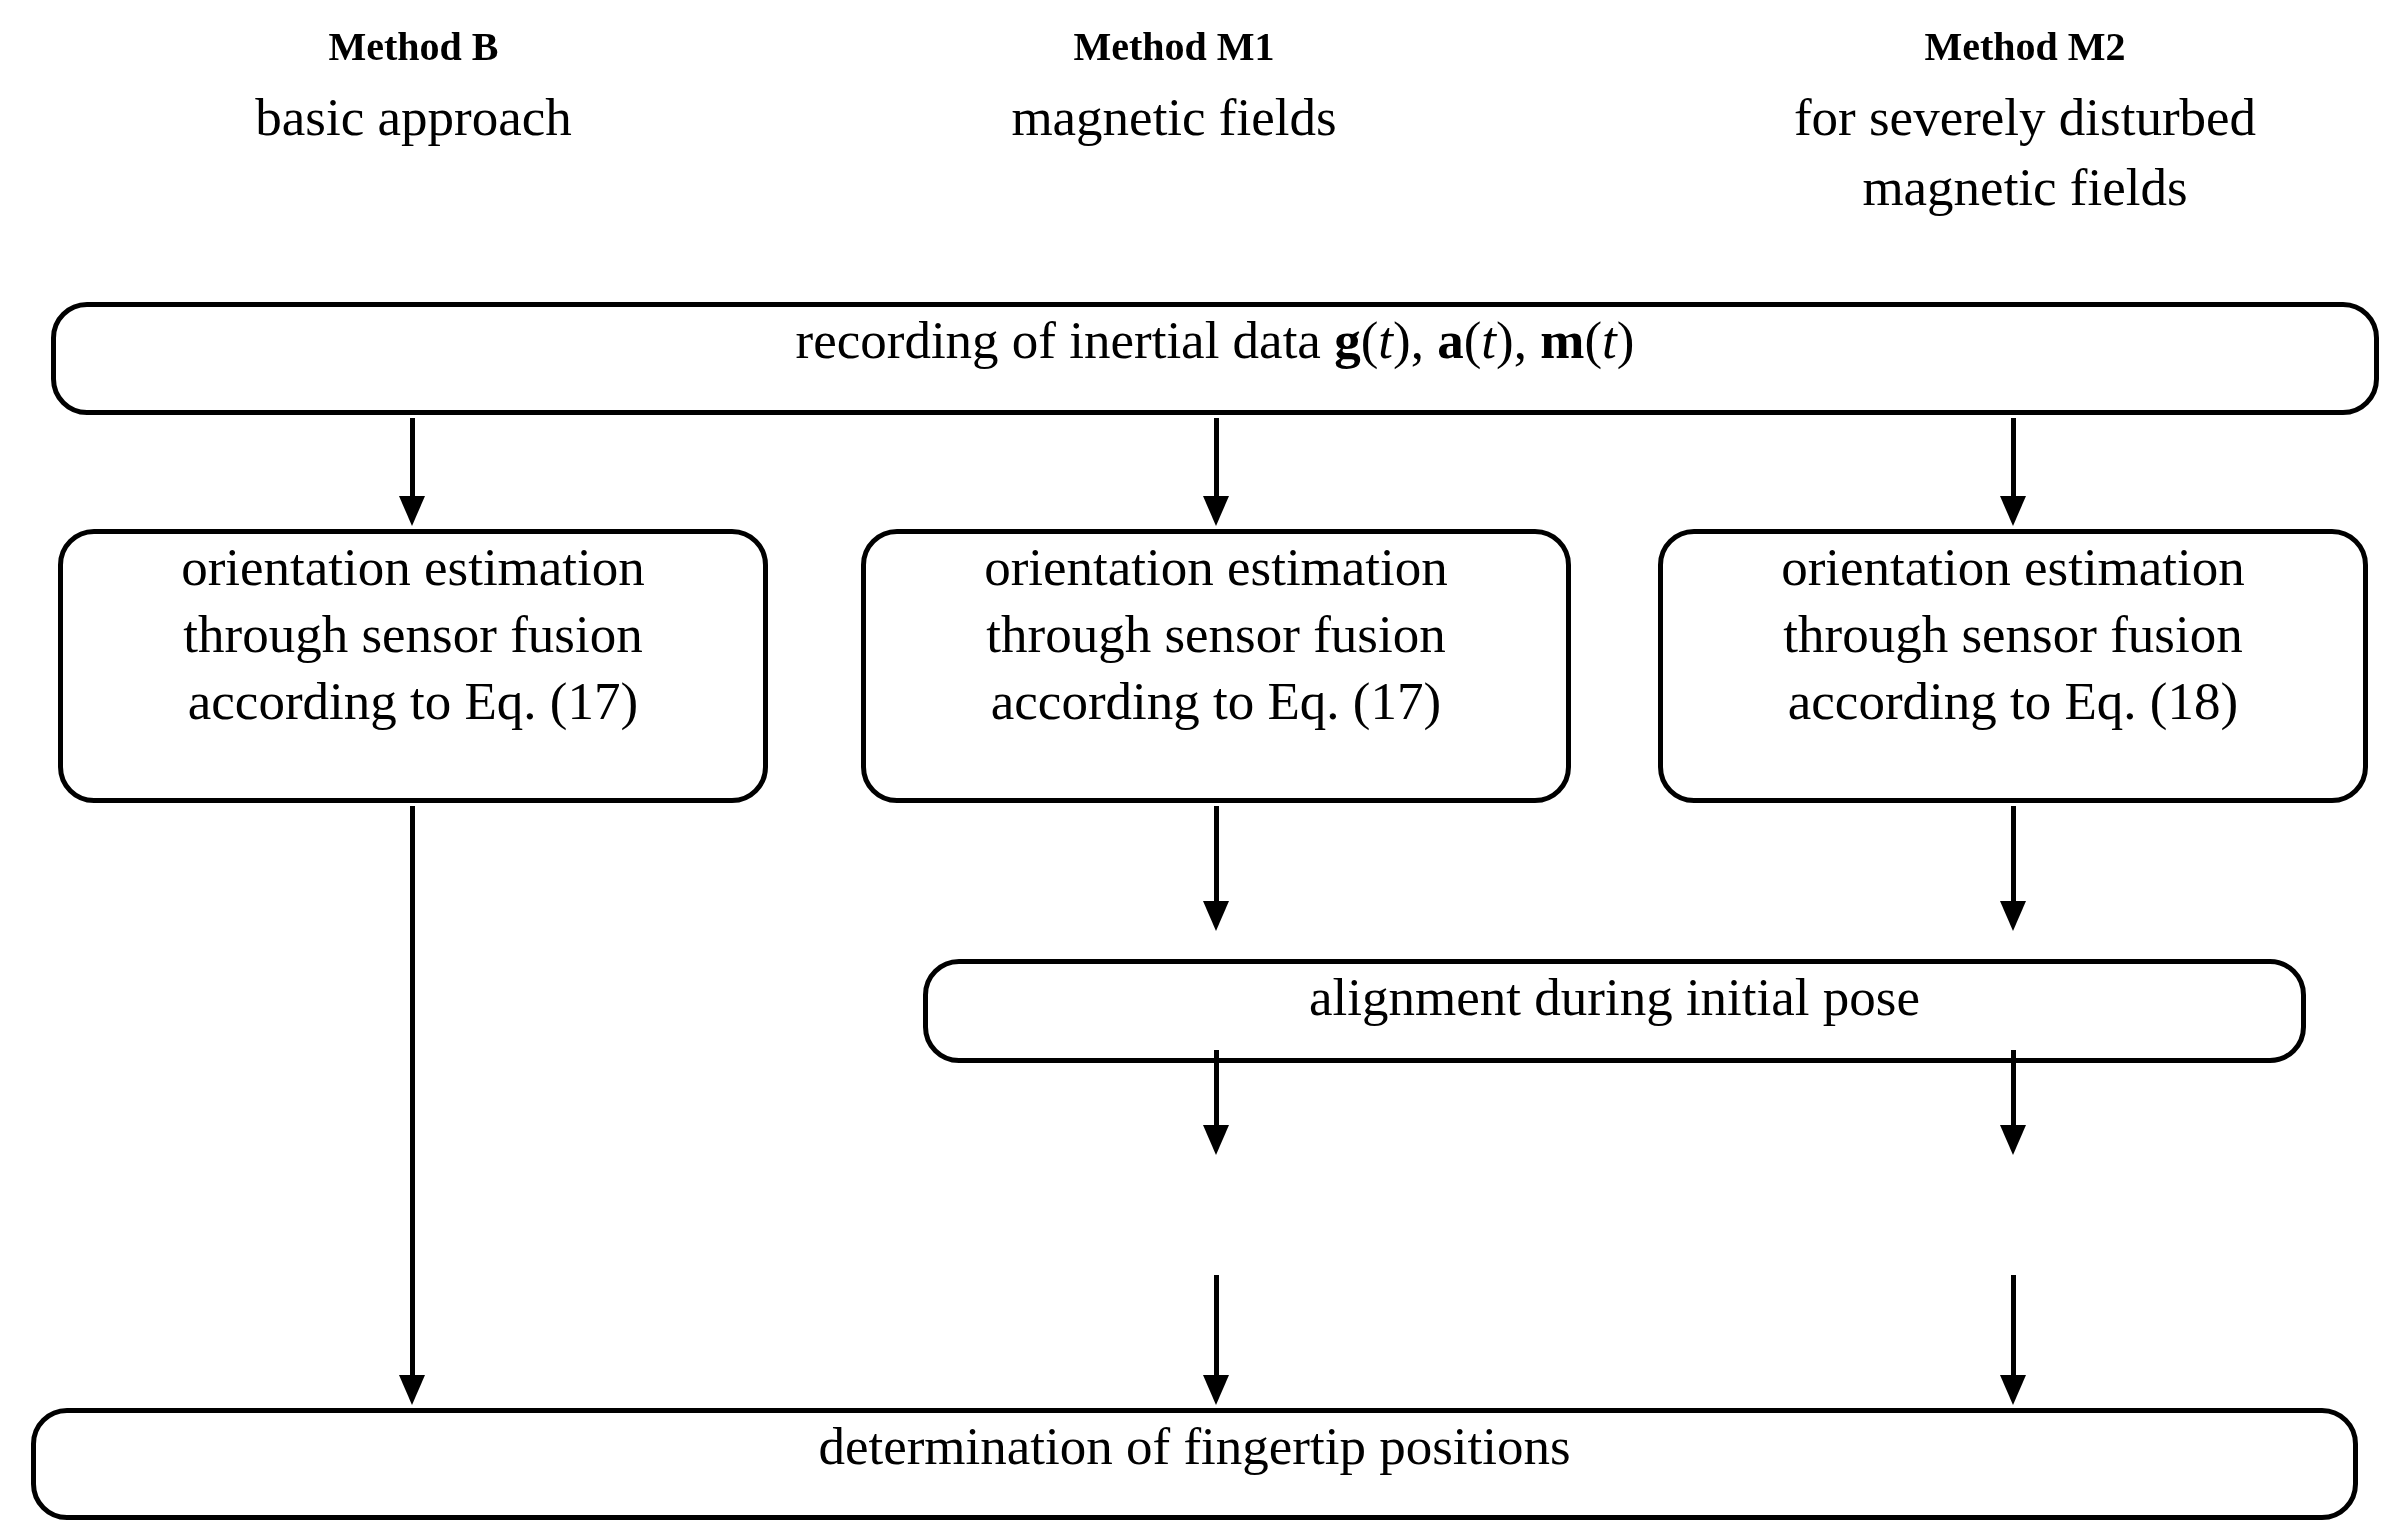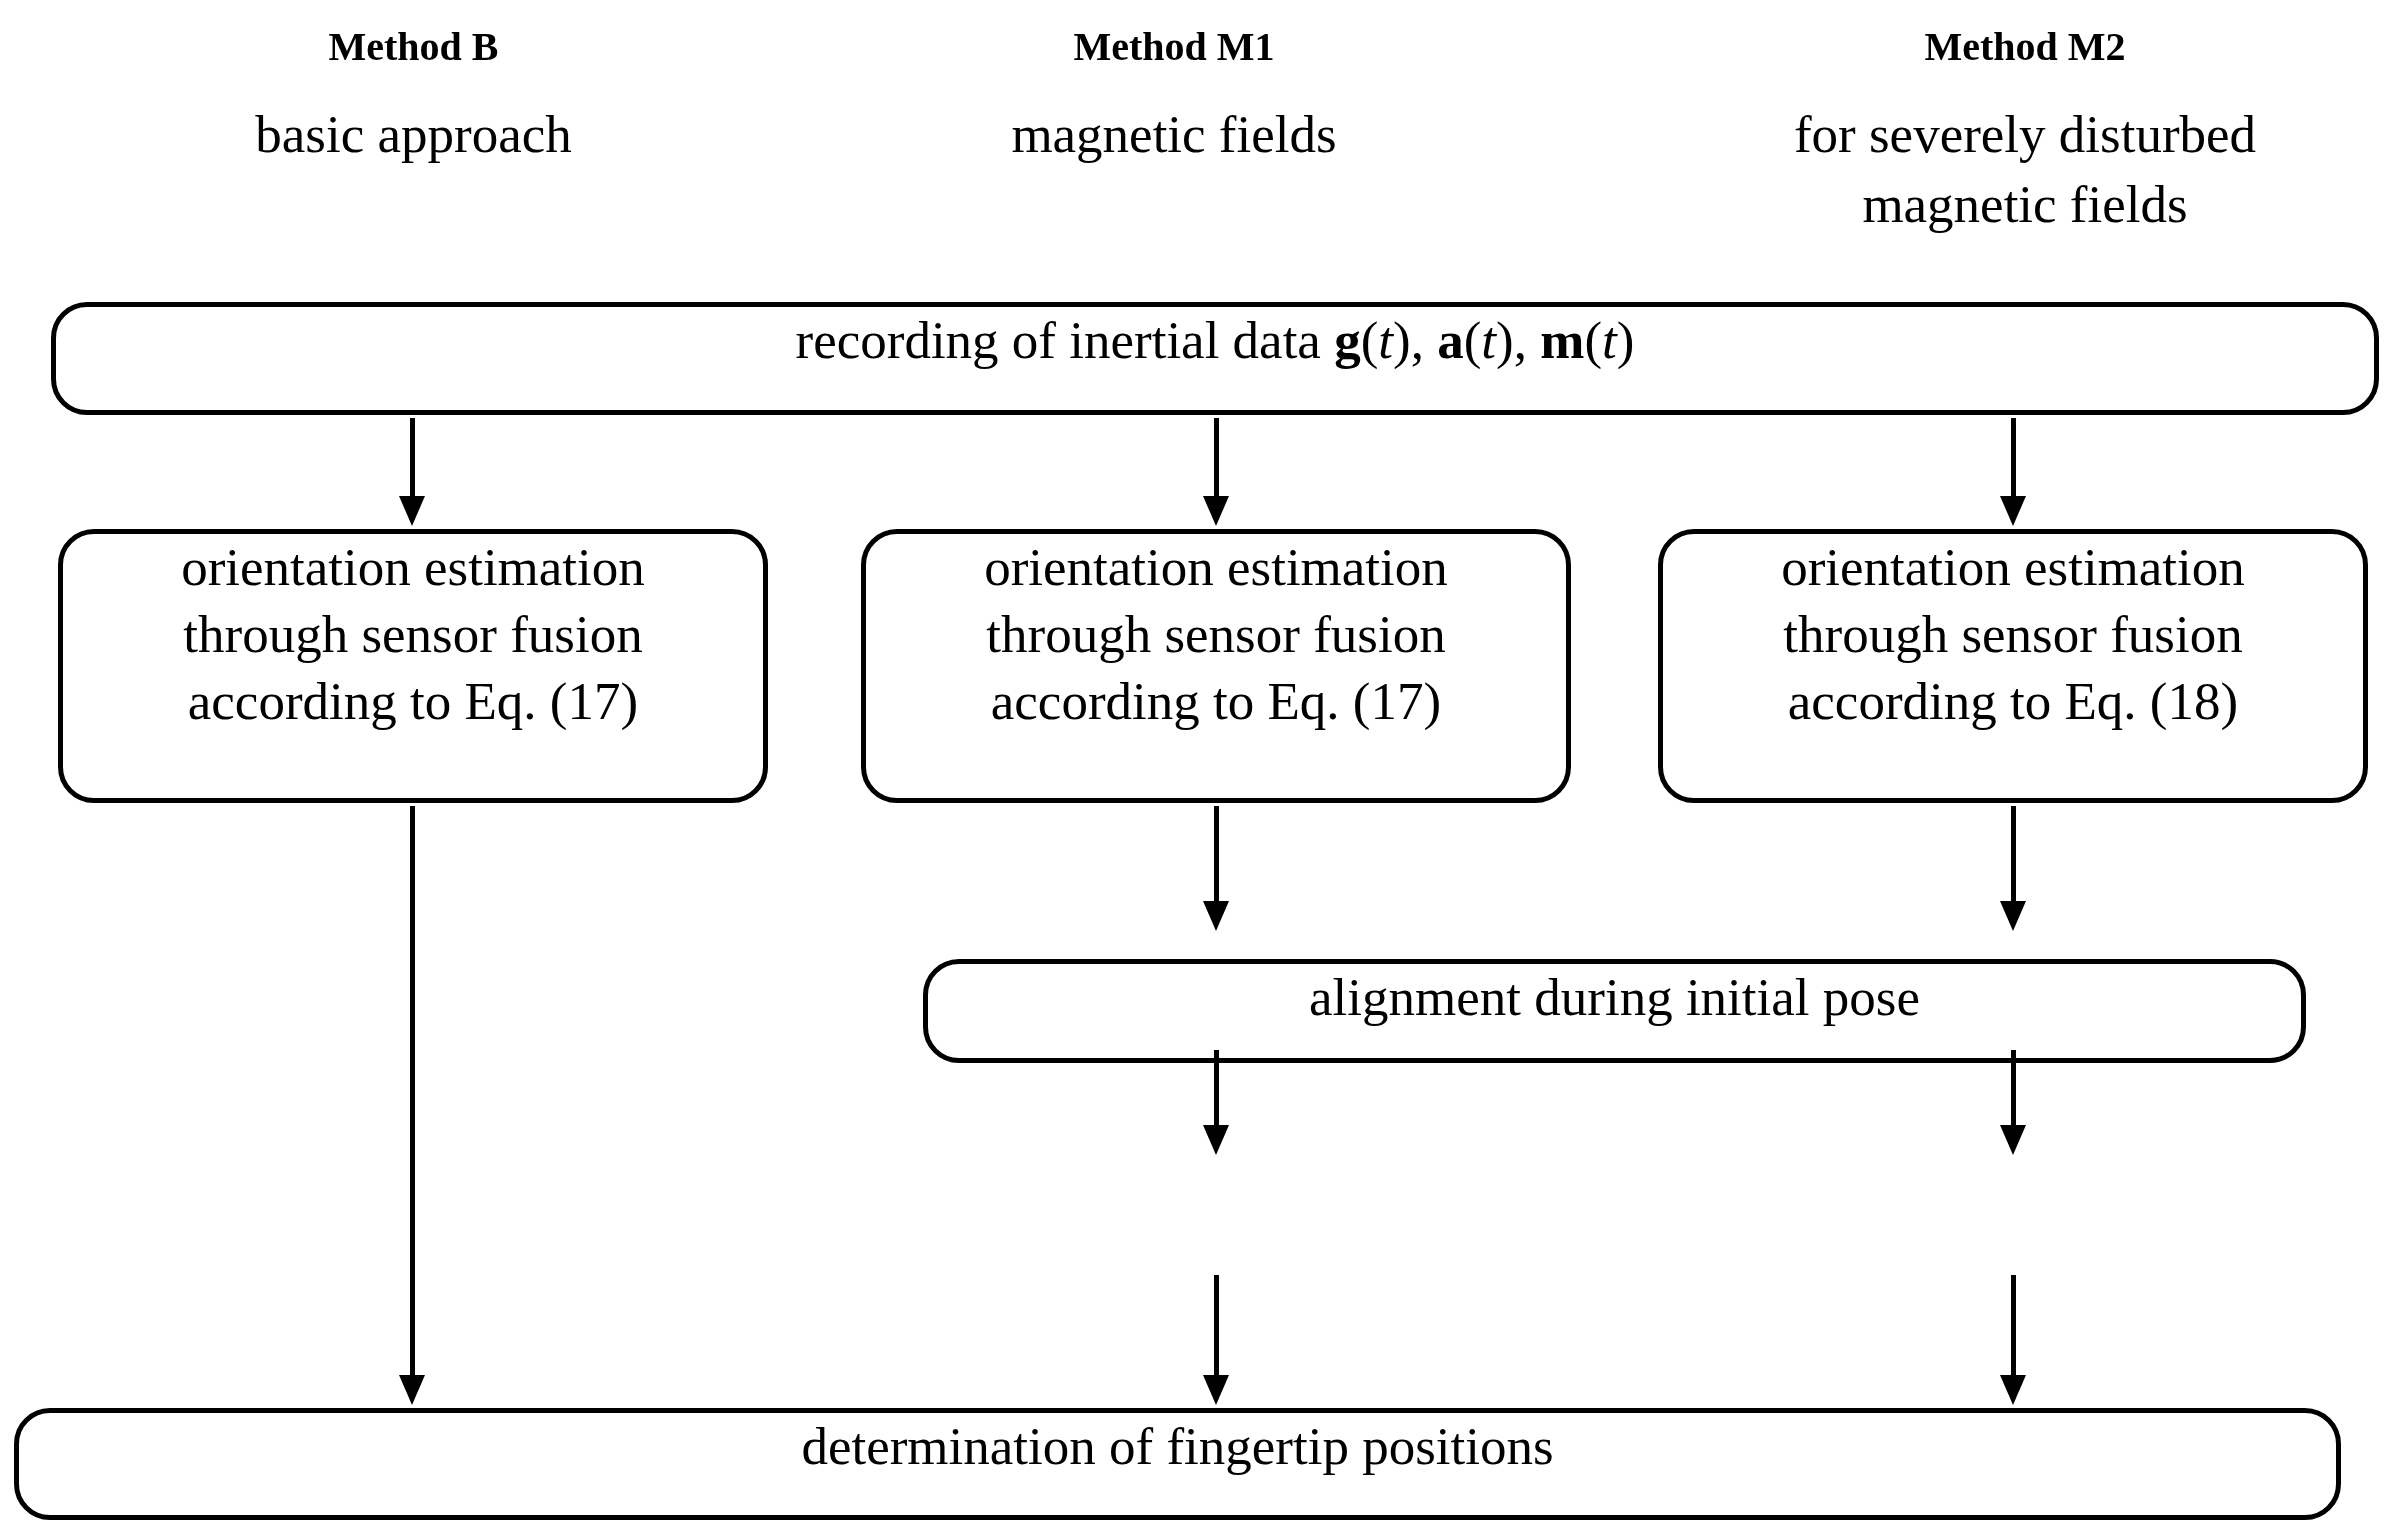--- a/index.html
+++ b/index.html
@@ -7,42 +7,42 @@
     position: relative;
     width: 2401px;
     height: 1537px;
     background: #ffffff;
     font-family: "Liberation Serif", "DejaVu Serif", serif;
     color: #000000;
     overflow: hidden;
   }
   .col-header { position: absolute; text-align: center; }
   .col-title { font-size: 40px; font-weight: bold; line-height: 70px; }
-  .col-sub { font-size: 53px; line-height: 70px; margin-top: 17px; }
+  .col-sub { font-size: 53px; line-height: 70px; }
   .box {
     position: absolute;
     box-sizing: border-box;
     border: 5.3px solid #000000;
     border-radius: 36px;
     background: #ffffff;
     display: flex;
     flex-direction: column;
     align-items: center;
     justify-content: flex-start;
     text-align: center;
     font-size: 53px;
     line-height: 67px;
   }
   .box-recording   { left: 51px;   top: 302px;  width: 2328px; height: 113px; }
   .box-orient-b    { left: 58px;   top: 529px;  width: 710px; height: 274px; }
   .box-orient-m1   { left: 861px; top: 529px;  width: 710px; height: 274px; }
   .box-orient-m2   { left: 1658px; top: 529px;  width: 710px; height: 274px; }
   .box-align       { left: 923px; top: 959px; width: 1383px; height: 104px; }
   .box-constraints { left: 923px; top: 1159px; width: 1383px; height: 114px; }
-  .box-fingertip   { left: 14px;   top: 1408px; width: 2327px; height: 112px; }
+  .box-fingertip   { left: 31px;   top: 1408px; width: 2327px; height: 112px; }
   .hdr-b  { left: 83px;  top: 12px; width: 661px; }
   .hdr-m1 { left: 772px; top: 12px; width: 804px; }
   .hdr-m2 { left: 1623px; top: 12px; width: 804px; }
   .arrow { position: absolute; width: 5.3px; background: #000000; }
   .arrow::after {
     content: "";
     position: absolute;
     left: -10.6px;
     top: 100%;
     width: 0; height: 0;

